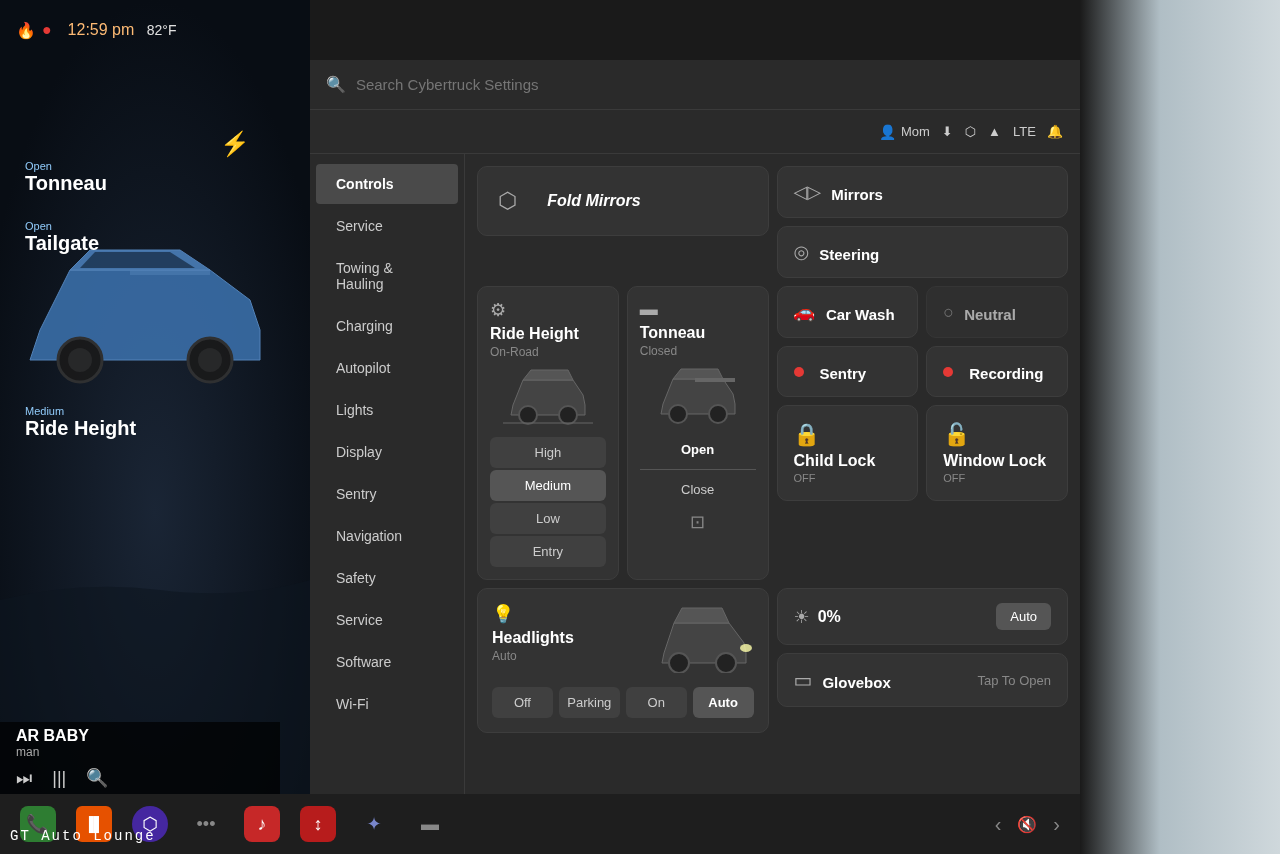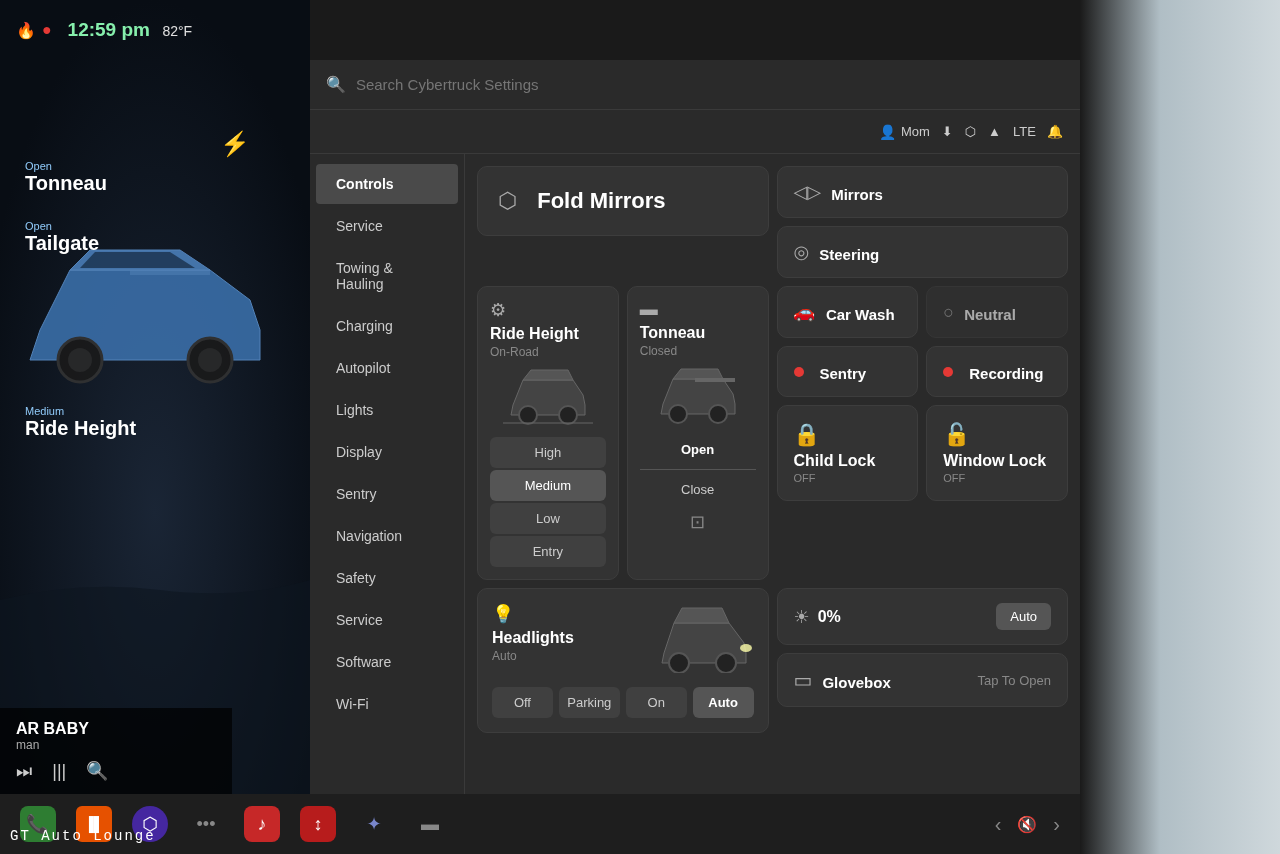--- a/index.html
+++ b/index.html
@@ -51,23 +51,23 @@
       color: #90caf9;
       font-size: 24px;
       z-index: 6;
     }
 
     
     .music-bar {
       position: absolute;
       bottom: 60px;
       left: 0;
-      width: 232px;
+      width: 280px;
       background: rgba(0,0,0,0.7);
-      padding: 12px 16px;
+      padding: 5px 16px;
       z-index: 10;
     }
     .music-controls {
       display: flex;
       gap: 20px;
       margin-top: 8px;
       align-items: center;
     }
     .music-ctrl {
       color: #cccccc;
@@ -247,22 +247,23 @@
     }
 
     .fold-mirrors-card {
       display: flex;
       align-items: center;
       gap: 14px;
       padding: 16px 20px;
       height: 70px;
     }
     .fold-mirrors-card .card-title {
-      font-size: 22px;
-      margin: 6px;
+      font-size: 16px;
+      margin: 16px;
+      font-style: italic;
     }
     .rh-buttons {
       margin-top: 8px;
       display: flex;
       flex-direction: column;
       gap: 2px;
     }
     .rh-btn {
       padding: 8px 12px;
       background: #404040;
@@ -461,21 +462,21 @@
 </div>
 
 <div class="bg-right"></div>
 
 <div class="top-bar">
   <div style="display:flex;gap:6px;align-items:center;">
     <span style="font-size:16px;">🔥</span>
     <span style="color:#e53935;font-size:16px;">●</span>
   </div>
   <div style="margin-left:16px;">
-    <span style="color:#86efac;font-size:19px;font-weight:700;">12:59 pm</span>
+    <span style="color:#fdba74;font-size:16px;font-weight:400;">12:59 pm</span>
     <span style="color:#e0e0e0;font-size:14px;margin-left:8px;">82°F</span>
   </div>
 </div>
 
 <div class="music-bar">
   <div style="color:#ffffff;font-size:16px;font-weight:700;">AR BABY</div>
   <div style="color:#aaaaaa;font-size:12px;">man</div>
   <div class="music-controls">
     <span class="music-ctrl">⏭</span>
     <span class="music-ctrl">|||</span>

